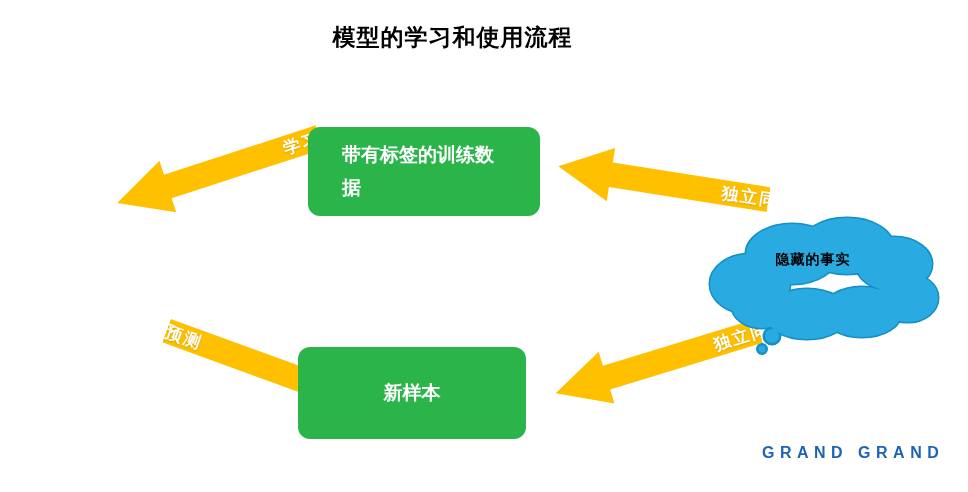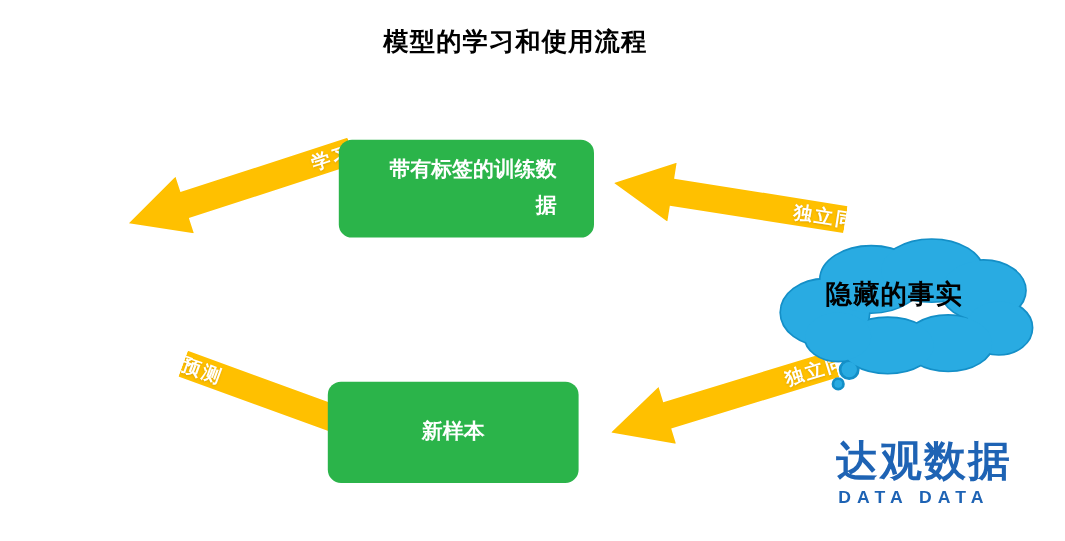--- a/index.html
+++ b/index.html
@@ -8,40 +8,40 @@
     width: 968px;
     height: 492px;
     background: #ffffff;
     overflow: hidden;
     font-family: "Liberation Sans", "DejaVu Sans", sans-serif;
   }
 
   .title {
     position: absolute;
     top: 22px;
-    left: 16px;
+    left: 0;
     width: 905px;
     text-align: center;
     font-size: 23px;
     font-weight: bold;
     color: #000;
     letter-spacing: 1px;
   }
 
   .box {
     position: absolute;
     background: #2BB44A;
     border-radius: 12px;
     color: #fff;
     font-weight: bold;
     font-size: 19px;
     display: flex;
     align-items: center;
     justify-content: center;
-    text-align: right;
+    text-align: left;
     line-height: 1.7;
     box-sizing: border-box;
   }
   #box-training { left: 308px; top: 127px; width: 232px; height: 89px; padding: 0 34px; }
   #box-sample   { left: 298px; top: 347px; width: 228px; height: 92px; }
 
   #node-model {
     position: absolute;
     left: 36px; top: 227px;
     width: 198px; height: 110px;
@@ -78,21 +78,21 @@
   #arrow-iid-top    { left: 557px; top: 156px; width: 192px; height: 54px; transform: rotate(9deg); }
   #arrow-deduce     { left: 160px; top: 340px; width: 148px; height: 54px; transform: rotate(20deg); }
   #arrow-iid-bottom { left: 551px; top: 335px; width: 192px; height: 54px; transform: rotate(-17deg); }
 
   #cloud-svg { position: absolute; left: 692px; top: 206px; width: 252px; height: 152px; }
   #cloud-label {
     position: absolute;
     left: 708px; top: 251px;
     width: 210px;
     text-align: center;
-    font-size: 24px;
+    font-size: 14px;
     font-weight: bold;
     color: #000;
     letter-spacing: 1px;
   }
 
   #logo-name {
     position: absolute;
     left: 760px; top: 394px;
     font-size: 38px;
     font-weight: 900;
@@ -161,16 +161,15 @@
       <ellipse cx="216" cy="92" rx="30" ry="24"></ellipse>
       <ellipse cx="170" cy="106" rx="40" ry="25"></ellipse>
       <ellipse cx="115" cy="108" rx="42" ry="25"></ellipse>
       <ellipse cx="70" cy="100" rx="30" ry="22"></ellipse>
       <circle cx="80" cy="130" r="7"></circle>
       <circle cx="70" cy="143" r="3.5"></circle>
     </g>
   </svg>
   <div id="cloud-label">隐藏的事实</div>
 
-  <div id="logo-name">达观数据</div>
-  <div id="logo-sub">DATA DATA</div>
+  <div id="logo-sub">GRAND GRAND</div>
 
 </div>
 
 </body></html>

